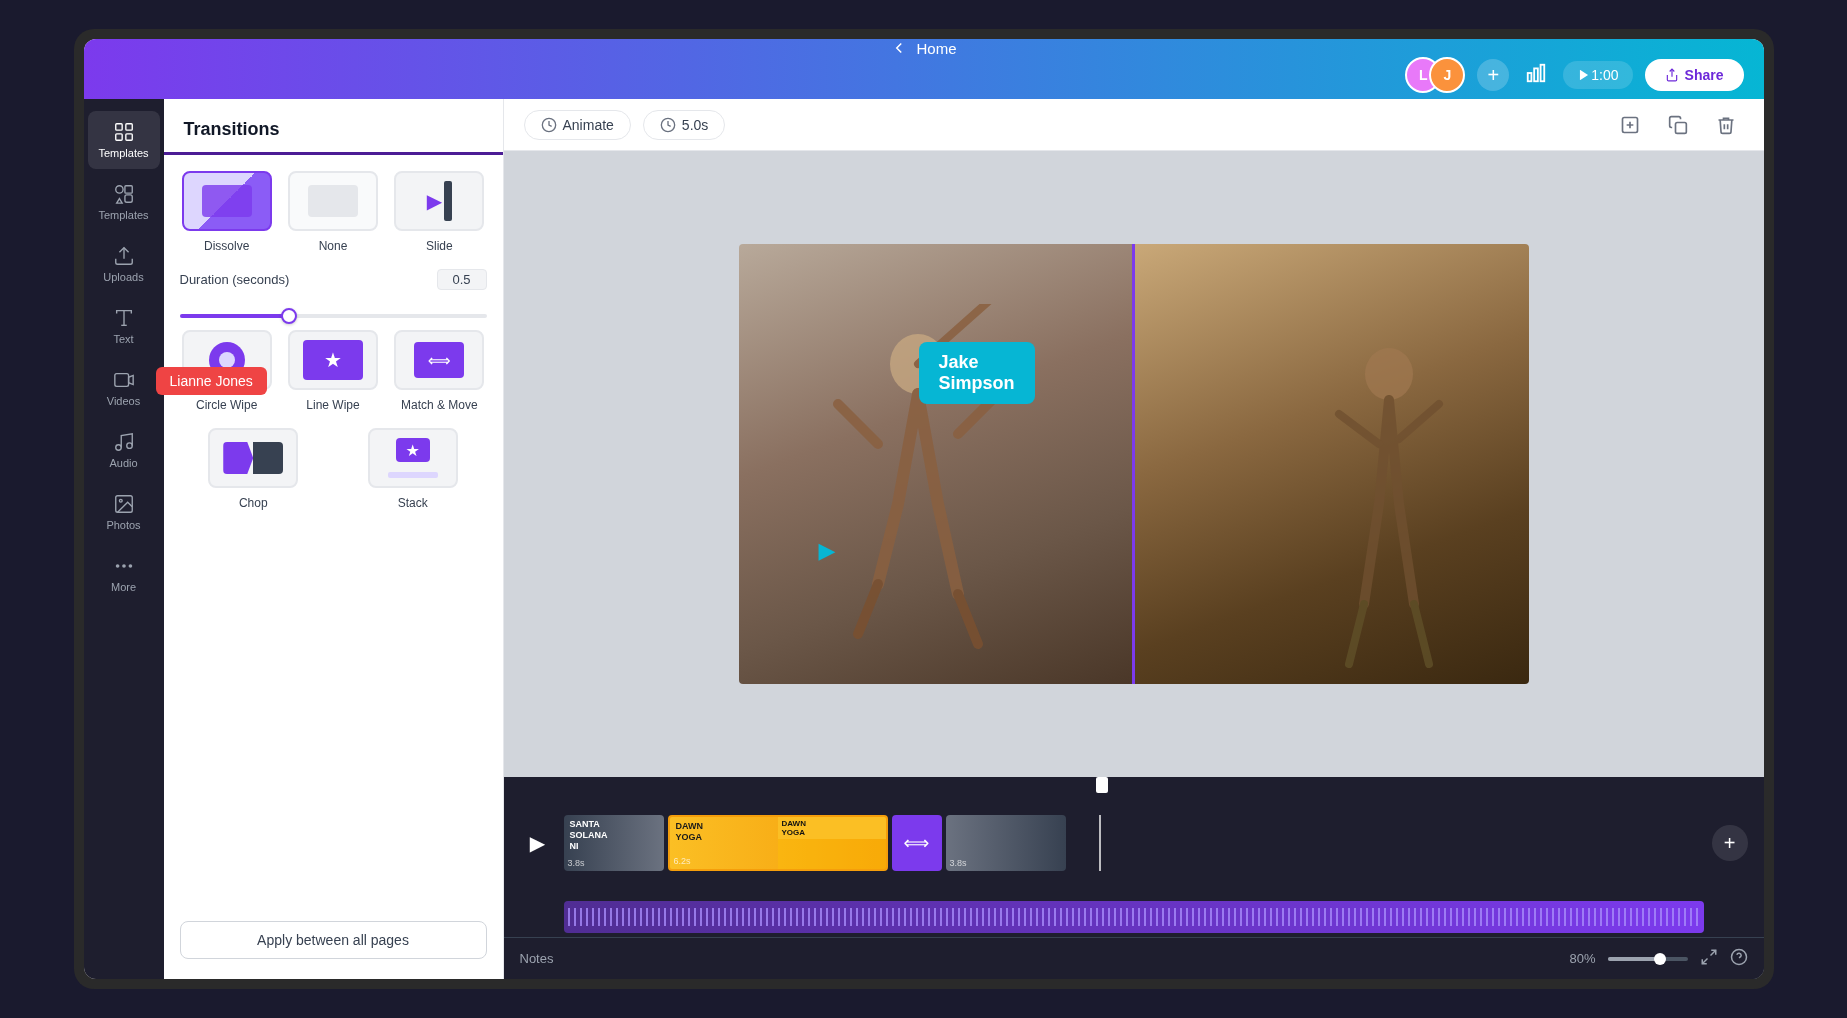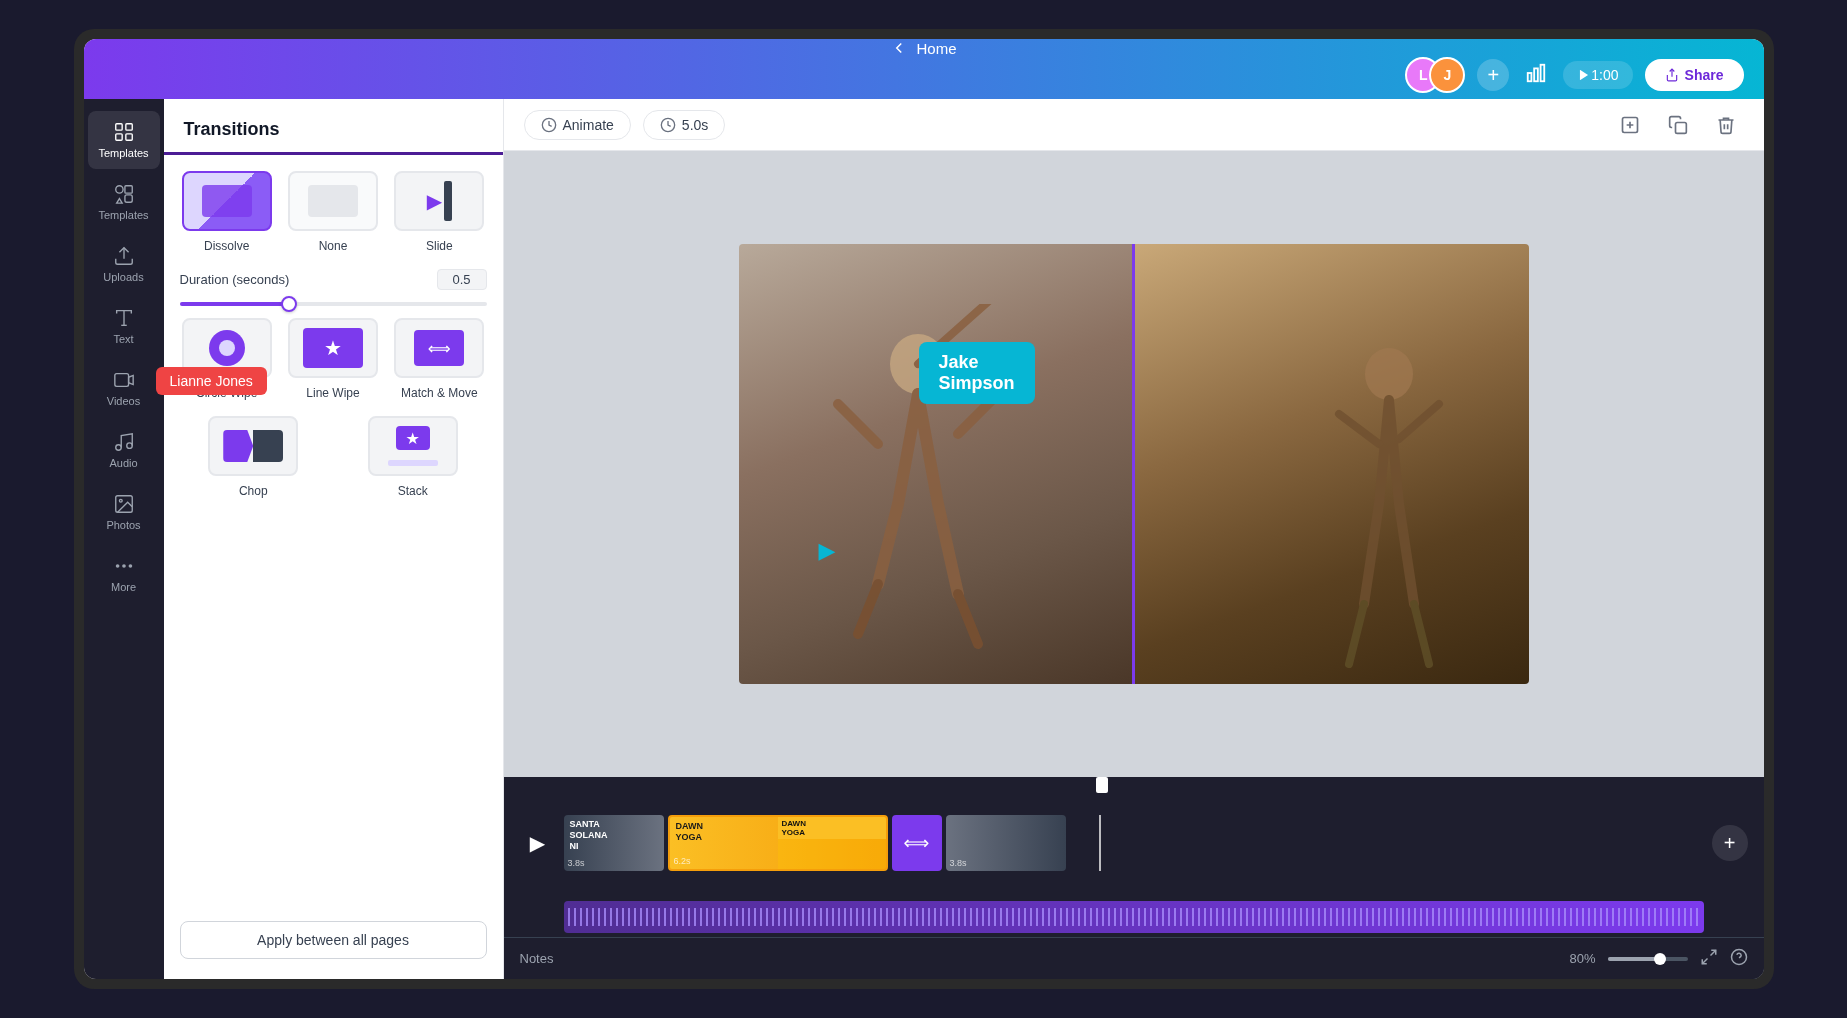--- a/index.html
+++ b/index.html
@@ -252,21 +252,21 @@
       border-radius: 2px;
     }
     
     .duration-row {
       padding: 0 16px 12px;
     }
     .duration-label-row {
       display: flex;
       justify-content: space-between;
       align-items: center;
-      margin-bottom: 12px;
+      margin-bottom: 24px;
     }
     .duration-label {
       font-size: 13px;
       color: #374151;
       font-weight: 500;
     }
     .duration-value {
       background: #f3f4f6;
       border: 1px solid #e5e7eb;
       border-radius: 4px;

